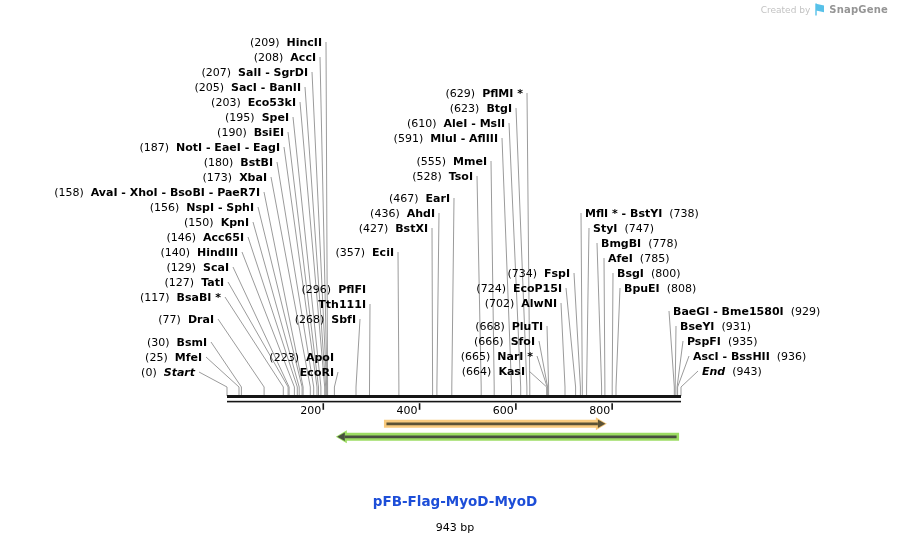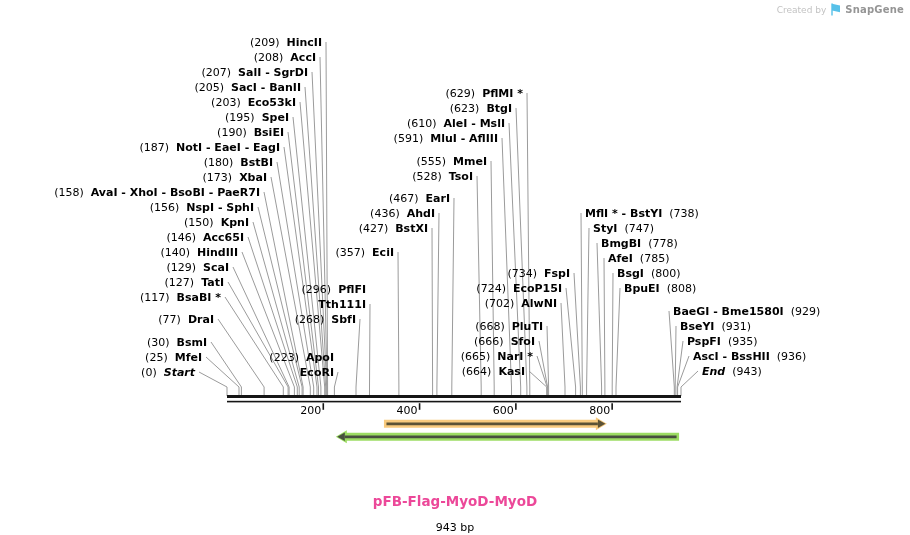--- a/index.html
+++ b/index.html
@@ -1,24 +1,24 @@
 <!DOCTYPE html>
 <html><head>
 <meta charset="utf-8">
 <style>
   html,body{margin:0;padding:0;background:#ffffff;}
   #screen{position:relative;width:910px;height:535px;background:#ffffff;overflow:hidden;
           font-family:"DejaVu Sans",sans-serif;}
   
-  .branding{position:absolute;top:3px;right:6px;display:flex;align-items:center;gap:4px;}
+  .branding{position:absolute;top:3px;right:22px;display:flex;align-items:center;gap:4px;}
   .created-by{font-size:9px;color:#c3c3c3;}
   .brand{font-size:10px;font-weight:600;color:#959595;letter-spacing:.2px;}
   
   .title-block{position:absolute;left:0;top:494px;width:910px;text-align:center;}
-  .plasmid-name{font-size:13.5px;font-weight:700;color:#ec4899;line-height:15px;}
+  .plasmid-name{font-size:13.5px;font-weight:700;color:#1d4ed8;line-height:15px;}
   .plasmid-len{font-size:11px;color:#000;line-height:13px;margin-top:12px;}
   
   svg text{fill:#000;font-family:"DejaVu Sans",sans-serif;font-size:11px;}
   .nm{font-weight:700;}
   .it{font-style:italic;}
   .ruler{font-size:11px;font-weight:400;}
 </style>
 </head>
 <body>
 

